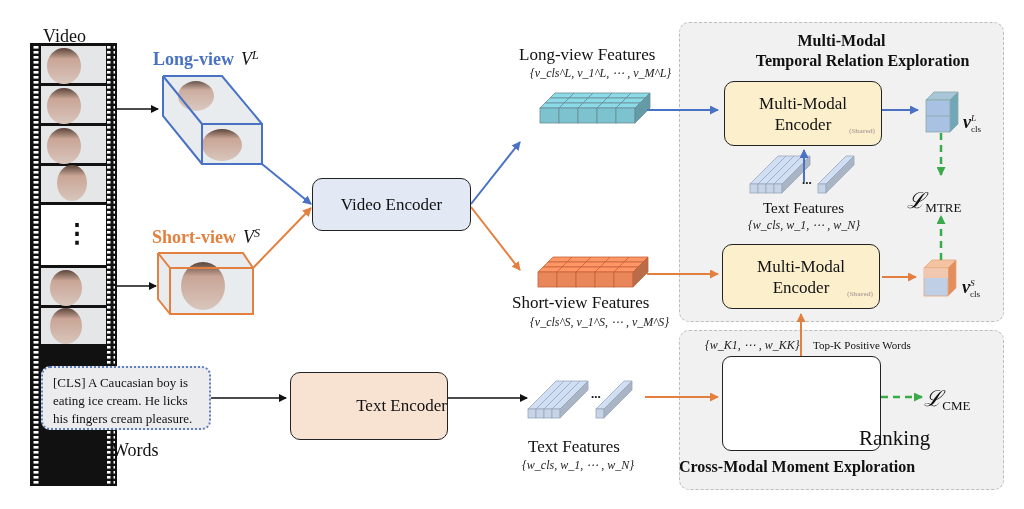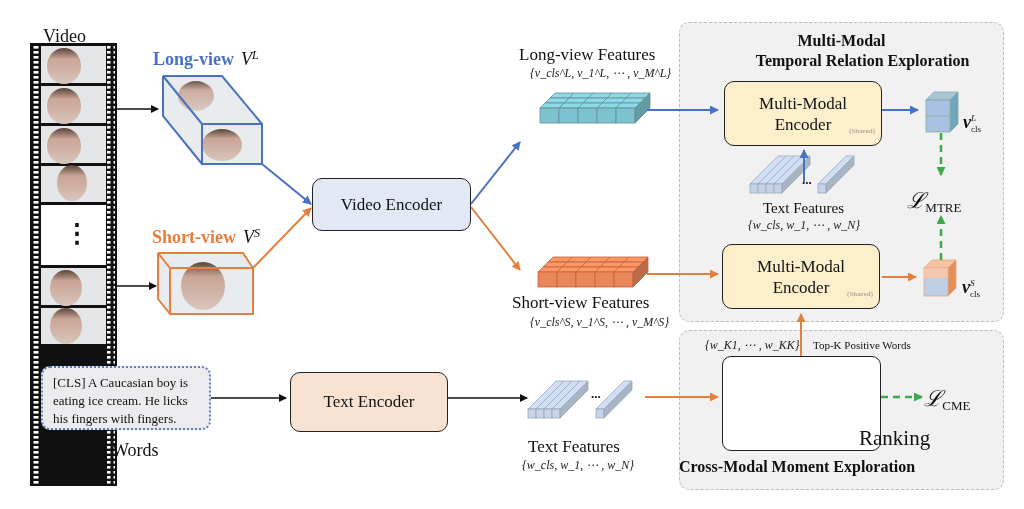--- a/index.html
+++ b/index.html
@@ -240,28 +240,28 @@
 <div class="abs" style="left:153px; top:48px; white-space:nowrap;">
   <span class="bold" style="color:#4a72c4; font-size:18px;">Long-view</span>
   <span class="math" style="font-size:18px; margin-left:3px;">V</span><sup class="math" style="font-size:12px;">L</sup>
 </div>
 <div class="abs" style="left:152px; top:226px; white-space:nowrap;">
   <span class="bold" style="color:#e3803f; font-size:18px;text-align:right;">Short-view</span>
   <span class="math" style="font-size:18px; margin-left:3px;">V</span><sup class="math" style="font-size:12px;">S</sup>
 </div>
 
 <div class="abs" style="left:41px; top:366px; width:170px; height:64px; background:#ececef; border:2px dotted #5f7fbf; border-radius:9px; box-sizing:border-box; padding:6px 10px; font-size:13px; line-height:18px;">
-  <span>[CLS] A Caucasian boy is eating ice cream. He licks his fingers with fingers.</span>
+  <span>[CLS] A Caucasian boy is eating ice cream. He licks his fingers cream pleasure.</span>
 </div>
 <div class="abs label" style="left:112px; top:440px; font-size:18px;">Words</div>
 
 <div class="enc" style="left:312px; top:178px; width:159px; height:53px; background:#e2e9f5;">
   <span>Video Encoder</span>
 </div>
-<div class="enc" style="left:290px; top:372px; width:158px; height:60px; background:#f8e3d3;">
+<div class="enc" style="left:290px; top:372px; width:158px; height:68px; background:#f8e3d3;justify-content:flex-end;">
   <span>Text Encoder</span>
 </div>
 
 <div class="abs label" style="left:519px; top:45px;text-align:center;">Long-view Features</div>
 <div class="abs sub" style="left:530px; top:66px;">{v_cls^L, v_1^L, ⋯ , v_M^L}</div>
 <div class="abs label" style="left:512px; top:293px;">Short-view Features</div>
 <div class="abs sub" style="left:530px; top:315px;">{v_cls^S, v_1^S, ⋯ , v_M^S}</div>
 <div class="abs label" style="left:528px; top:437px;">Text Features</div>
 <div class="abs sub" style="left:522px; top:458px;">{w_cls, w_1, ⋯ , w_N}</div>
 <div class="abs" style="left:591px; top:386px; font-size:13px; font-weight:bold;">...</div>

